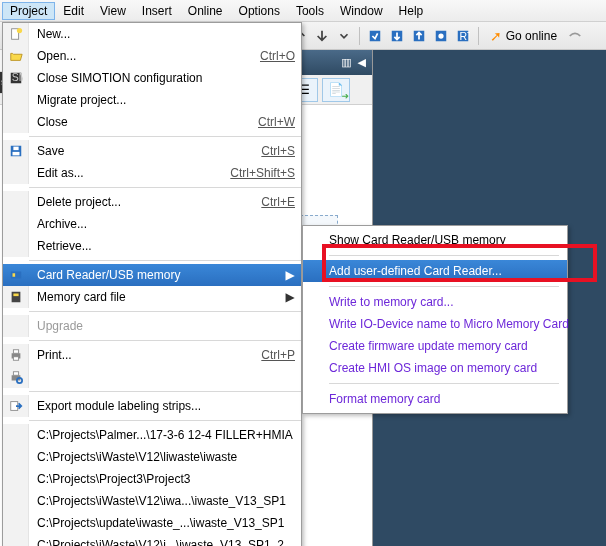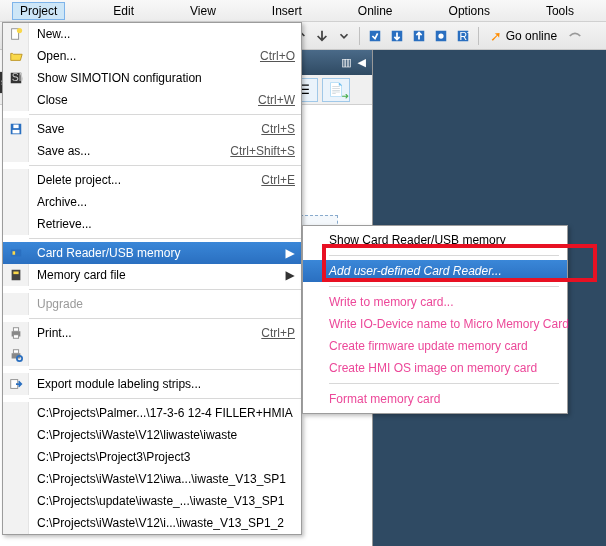--- a/index.html
+++ b/index.html
@@ -1,19 +1,19 @@
 <!DOCTYPE html>
 <html><head>
 <meta charset="utf-8">
 <style>
   * { box-sizing: border-box; margin: 0; padding: 0; font-family: "Segoe UI", Tahoma, sans-serif; font-size: 12px; }
   body { background: #fff; width: 606px; height: 546px; overflow: hidden; position: relative; }
 
   
-  .menubar { display: flex; align-items: center; height: 22px; background: linear-gradient(#f8f8f8,#ececec); border-bottom: 1px solid #d0d0d0; padding-left: 12px; gap: 40px; }
+  .menubar { display: flex; align-items: center; height: 22px; background: linear-gradient(#f8f8f8,#ececec); border-bottom: 1px solid #d0d0d0; padding-left: 2px; }
   .menubar-item { padding: 2px 8px; cursor: default; }
   .menubar-item.active { background: #cde6f7; border: 1px solid #7eb4ea; padding: 1px 7px; }
 
   
   .toolbar { display: flex; align-items: center; height: 28px; background: linear-gradient(#f4f4f4,#e6e6e6); border-bottom: 1px solid #c8c8c8; padding-left: 6px; gap: 2px; }
   .tb-btn { width: 20px; height: 20px; display: flex; align-items: center; justify-content: center; }
   .tb-sep { width: 1px; height: 18px; background: #c0c0c0; margin: 0 3px; }
   .tb-spacer { width: 260px; }
   .go-online { display: flex; align-items: center; gap: 4px; padding: 0 6px; }
   .go-online .swoosh { color: #ff8c00; font-size: 14px; }
@@ -37,22 +37,22 @@
   .dropdown-row.highlighted { background: linear-gradient(#3a87d8,#2a6fc0); color: #fff; justify-content: center; }
   .dropdown-row.highlighted .icon-cell { background: linear-gradient(#3a87d8,#2a6fc0); border-right-color: transparent; }
   .dropdown-row.highlighted .arrow { color: #fff; }
   .dropdown-row.disabled .label { color: #9a9a9a; }
   .menu-sep { height: 1px; background: #d8d8d8; margin: 3px 0 3px 26px; }
 
   
   .submenu { position: absolute; left: 302px; top: 225px; width: 266px; background: #fff; border: 1px solid #9c9c9c; box-shadow: 2px 2px 4px rgba(0,0,0,0.25); z-index: 20; padding: 3px 0; }
   .submenu-row { display: flex; align-items: center; height: 22px; padding: 0 0 0 26px; cursor: default; }
   .submenu-row .label { flex: 1; white-space: nowrap; }
-  .submenu-row.highlighted { background: linear-gradient(#3a87d8,#2a6fc0); color: #fff; font-style: italic; }
-  .submenu-row.disabled .label { color: #ec4899; }
+  .submenu-row.highlighted { background: linear-gradient(#3a87d8,#2a6fc0); color: #fff; }
+  .submenu-row.disabled .label { color: #6d28d9; }
   .sub-sep { height: 1px; background: #d8d8d8; margin: 4px 8px 4px 26px; }
 
   
   .red-box { position: absolute; left: 322px; top: 244px; width: 275px; height: 38px; border: 4px solid #e81123; z-index: 30; pointer-events: none; }
 
   
   svg { width: 14px; height: 14px; }
   .ic-gray { fill: #666; }
 
   .left-icons { position:absolute; left:0; top:50px; width:22px; z-index:5; }
@@ -176,42 +176,46 @@
       <div class="label">Open...</div>
       <div class="shortcut">Ctrl+O</div>
     </div>
     <div class="dropdown-row">
       <div class="icon-cell">
         <svg viewBox="0 0 16 16">
           <rect x="2" y="2" width="12" height="12" fill="#333"></rect>
           <text x="3" y="11" font-size="6" fill="#ccc">SM</text>
         </svg>
       </div>
-      <div class="label">Show SIMOTION configuration</div>
+      <div class="label">Close SIMOTION configuration</div>
+    </div>
+    <div class="dropdown-row">
+      <div class="icon-cell"></div>
+      <div class="label">Migrate project...</div>
     </div>
     <div class="dropdown-row">
       <div class="icon-cell"></div>
       <div class="label">Close</div>
       <div class="shortcut">Ctrl+W</div>
     </div>
     <div class="menu-sep"></div>
     <div class="dropdown-row">
       <div class="icon-cell">
         <svg viewBox="0 0 16 16">
           <rect x="2" y="2" width="12" height="12" fill="#2a6fc0"></rect>
           <rect x="5" y="3" width="6" height="4" fill="#fff"></rect>
           <rect x="4" y="9" width="8" height="4" fill="#fff"></rect>
         </svg>
       </div>
       <div class="label">Save</div>
       <div class="shortcut">Ctrl+S</div>
     </div>
     <div class="dropdown-row">
       <div class="icon-cell"></div>
-      <div class="label">Save as...</div>
+      <div class="label">Edit as...</div>
       <div class="shortcut">Ctrl+Shift+S</div>
     </div>
     <div class="menu-sep"></div>
     <div class="dropdown-row">
       <div class="icon-cell"></div>
       <div class="label">Delete project...</div>
       <div class="shortcut">Ctrl+E</div>
     </div>
     <div class="dropdown-row">
       <div class="icon-cell"></div>

